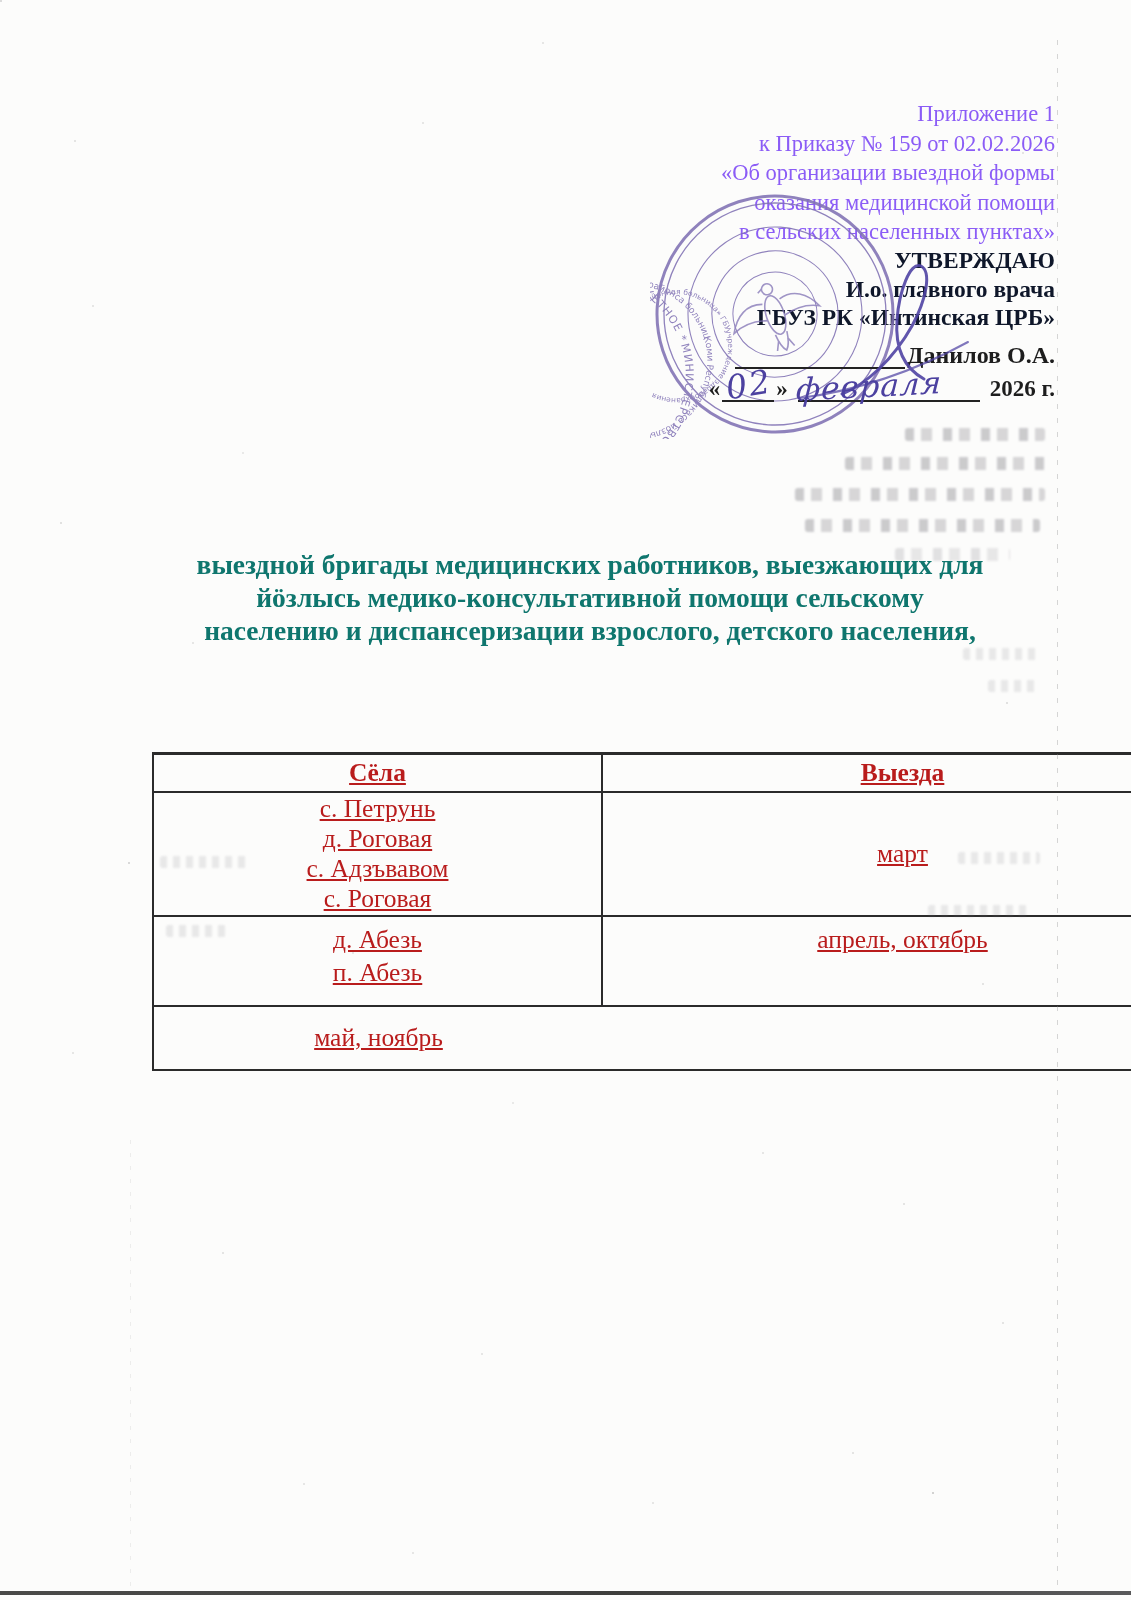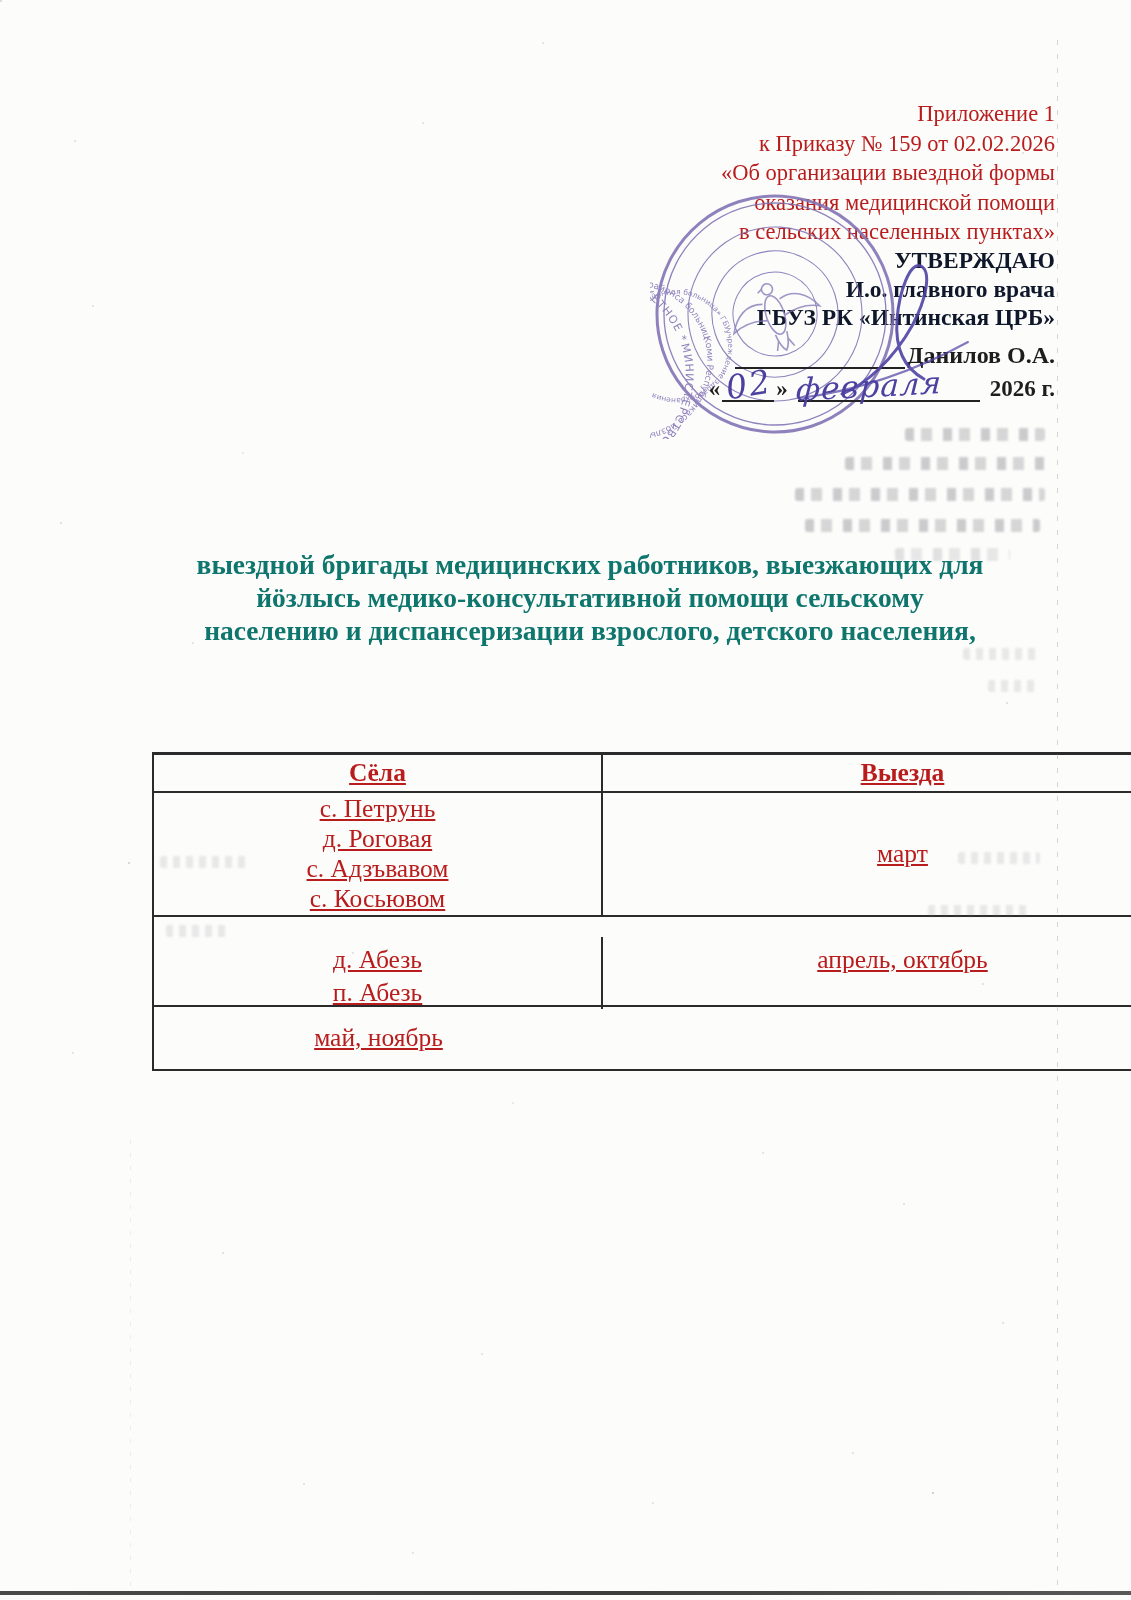--- a/index.html
+++ b/index.html
@@ -6,21 +6,21 @@
   body { background:#e8e8e6; }
   .page {
     position:relative; width:1131px; height:1600px; margin:0 auto;
     background:#fcfcfb; overflow:hidden;
     font-family:"Liberation Serif", serif; color:#1d1d1d;
   }
 
   
   .appendix {
     position:absolute; top:99px; right:76px; text-align:right;
-    font-size:22.5px; line-height:29.5px; color:#b91c1c;
+    font-size:22.5px; line-height:29.5px; color:#8b5cf6;
   }
   .approval {
     position:absolute; top:246px; right:76px; text-align:right;
     font-weight:bold; font-size:23.5px; line-height:28.5px; color:#0f172a;
   }
   .signer-line {
     position:absolute; top:342px; right:76px;
     display:flex; align-items:flex-end; justify-content:flex-end;
     font-weight:bold; font-size:24px;
   }
@@ -64,21 +64,21 @@
     border:2px solid #2b2b2b; border-top-width:3px; box-sizing:border-box;
     font-size:25.5px; color:#b91c1c;text-decoration:underline;
   }
   .t-row { display:grid; grid-template-columns:449px 1fr; }
   .t-row + .t-row { border-top:2px solid #2b2b2b; }
   .t-cell { display:flex; flex-direction:column; align-items:center; justify-content:center; text-align:center; }
   .t-cell.left { border-right:2px solid #2b2b2b; }
   .t-head { height:36px; font-weight:bold; }
   .t-head .t-cell { justify-content:center; }
   .t-r1 { height:122px; } .t-r1 .t-cell { line-height:30px; }
-  .t-r2 { height:88px; }  .t-r2 .t-cell { justify-content:flex-start; padding-top:6px; line-height:33px;margin-top:20px; }
+  .t-r2 { height:88px; }  .t-r2 .t-cell { justify-content:flex-start; padding-top:6px; line-height:33px; }
   .t-r3 { height:62px; }
 
   
   .ghost {
     position:absolute; height:13px; border-radius:3px;
     background:repeating-linear-gradient(90deg,
       rgba(118,116,124,.36) 0 9px, rgba(118,116,124,0) 9px 16px,
       rgba(118,116,124,.28) 16px 27px, rgba(118,116,124,0) 27px 38px);
     filter:blur(1.2px);
   }
@@ -207,21 +207,21 @@
   <div class="sched-table">
     <div class="t-row t-head">
       <div class="t-cell left">Сёла</div>
       <div class="t-cell">Выезда</div>
     </div>
     <div class="t-row t-r1">
       <div class="t-cell left">
         <div>с. Петрунь</div>
         <div>д. Роговая</div>
         <div>с. Адзъвавом</div>
-        <div>с. Косьювом</div>
+        <div>с. Роговая</div>
       </div>
       <div class="t-cell">март</div>
     </div>
     <div class="t-row t-r2">
       <div class="t-cell left">
         <div>д. Абезь</div>
         <div>п. Абезь</div>
       </div>
       <div class="t-cell">апрель, октябрь</div>
     </div>

